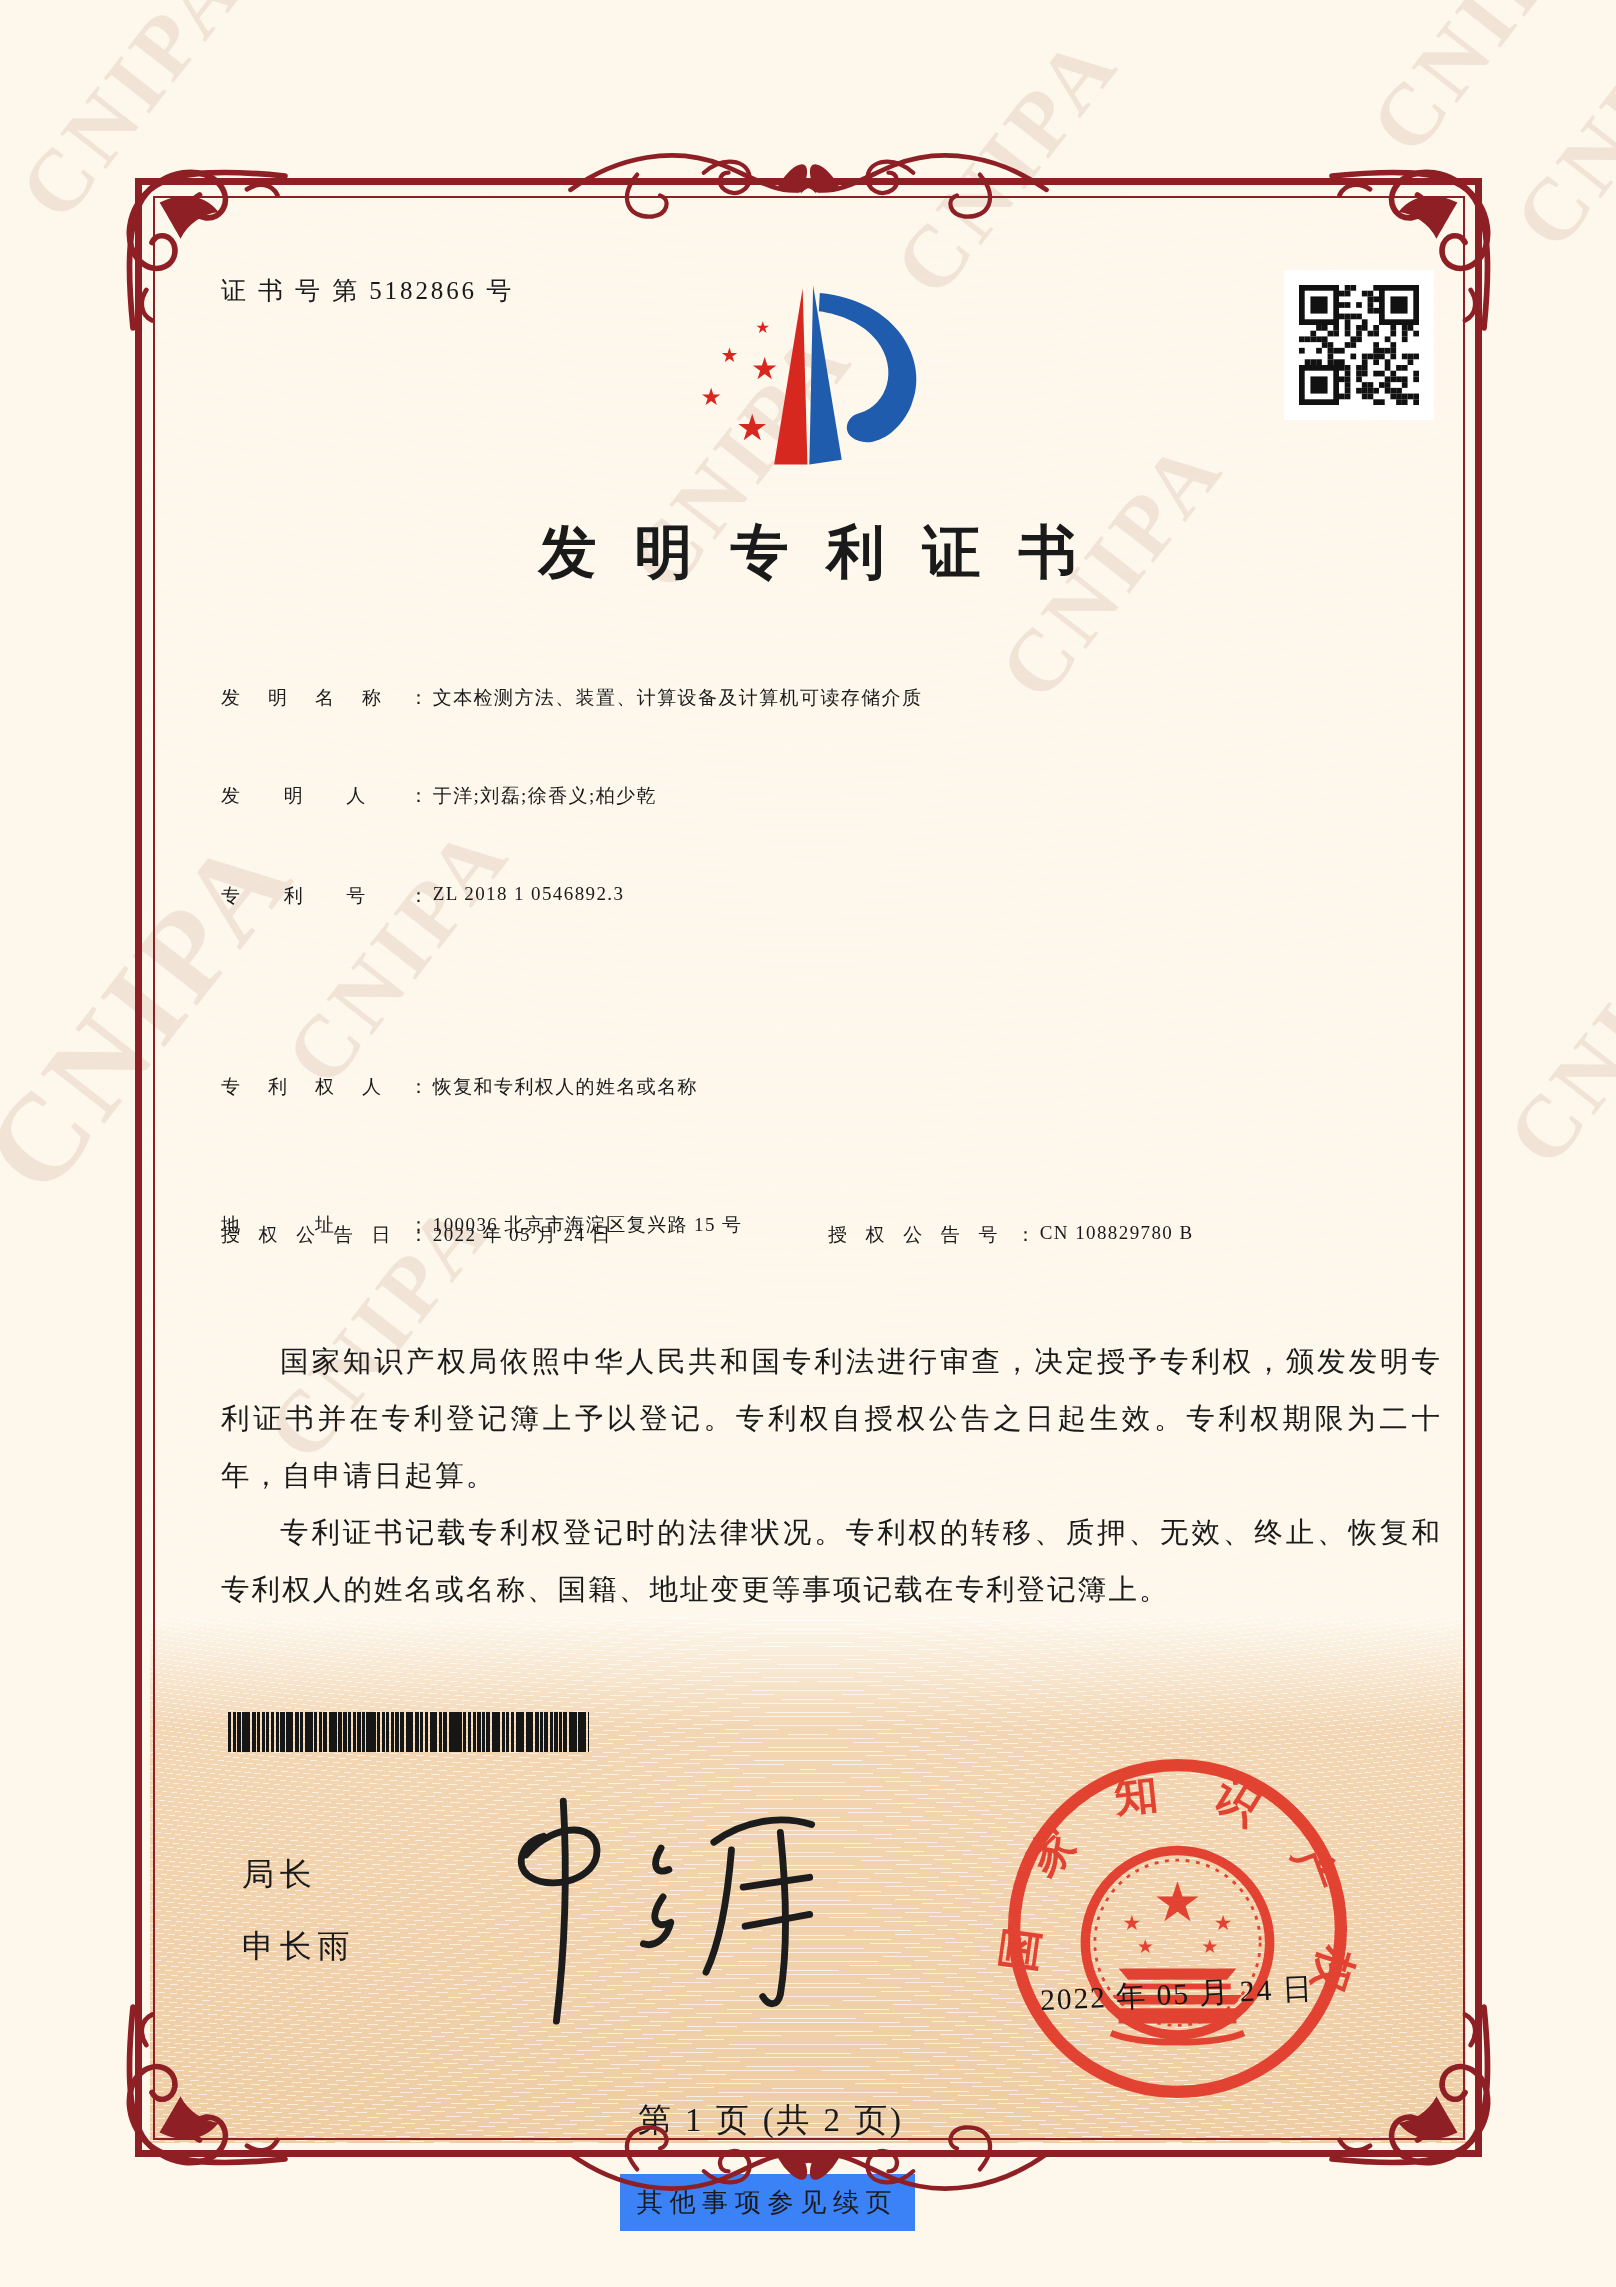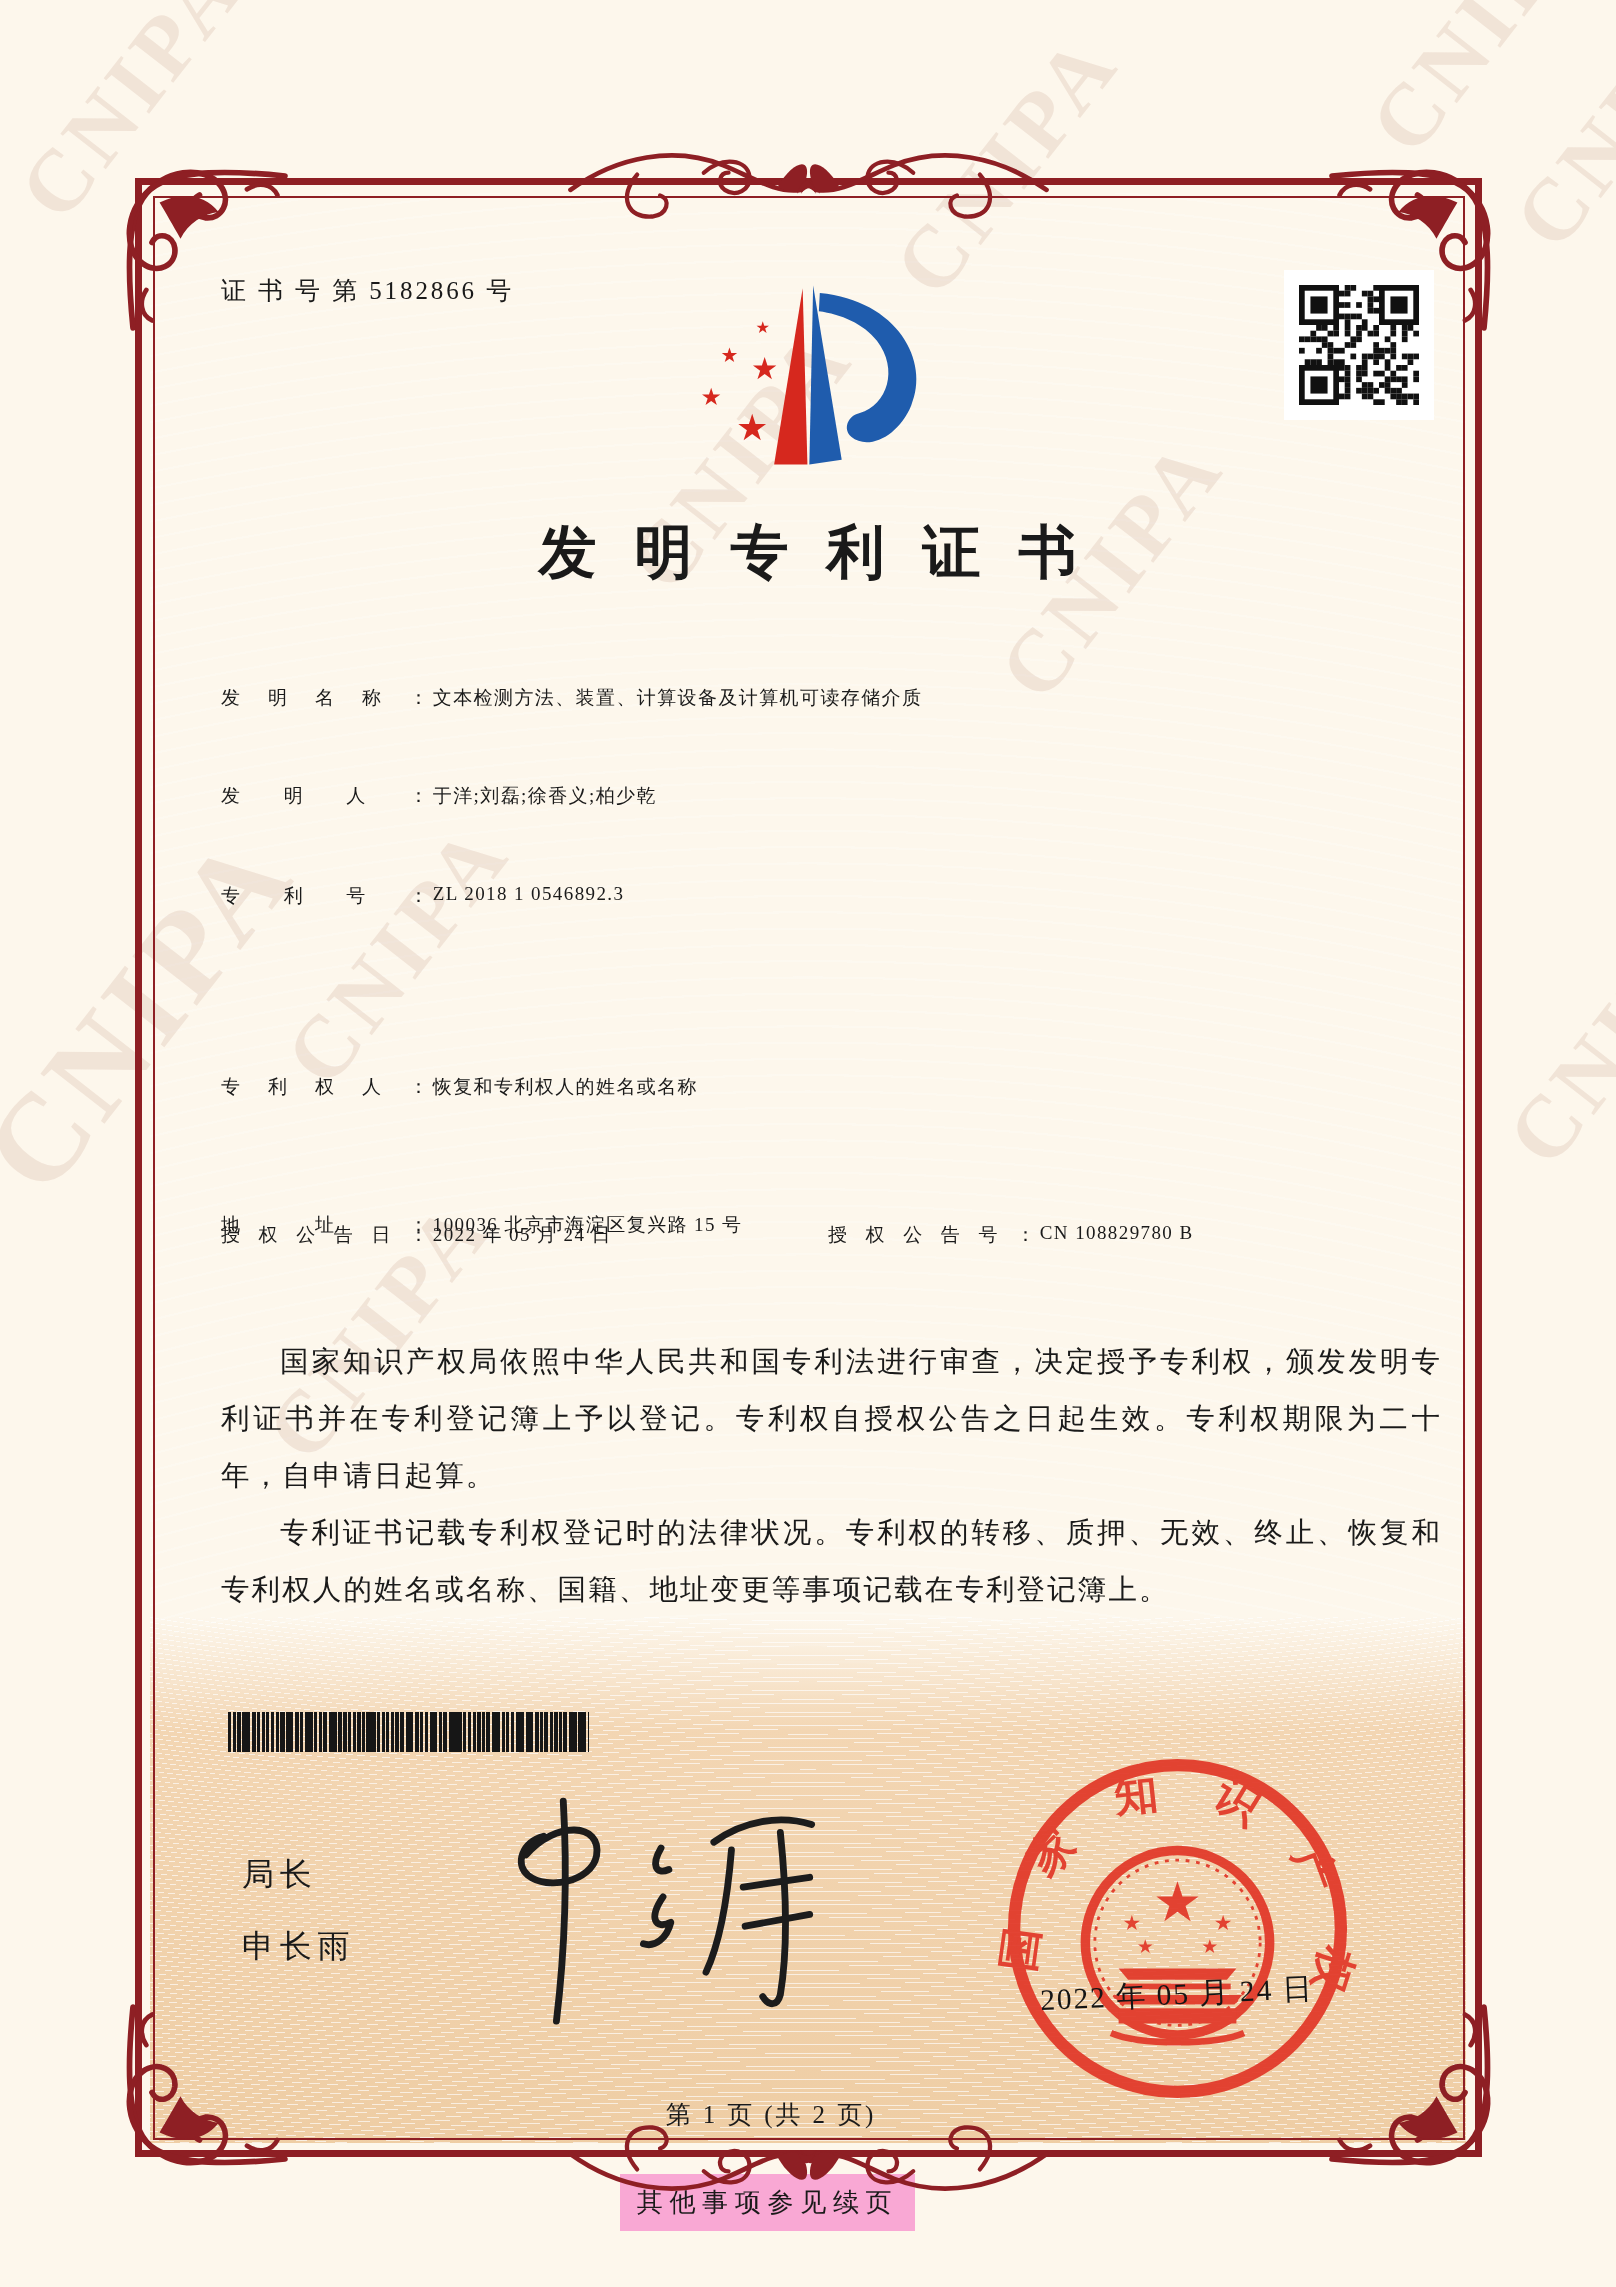--- a/index.html
+++ b/index.html
@@ -69,23 +69,23 @@
   .official{position:absolute;left:242px;z-index:2;font-size:32px;font-weight:500;
       font-family:"Liberation Sans","DejaVu Sans",sans-serif;letter-spacing:5.7px;}
   #director-title{top:1853px;} #director-name{top:1925px;}
   #signature{position:absolute;left:487px;top:1771px;width:352px;height:285px;z-index:2;}
 
   #seal{position:absolute;left:997px;top:1748px;width:361px;height:361px;z-index:5;}
   #seal-date{position:absolute;left:1006px;top:1975px;width:342px;z-index:6;text-align:center;
       font-size:29.5px;letter-spacing:1.9px;color:#151515;transform:rotate(-2.5deg);}
 
   #page-no{position:absolute;left:533px;top:2098px;width:476px;z-index:2;text-align:center;
-      font-size:25px;letter-spacing:2.9px;}
+      font-size:33px;letter-spacing:2.9px;}
   #note-box{position:absolute;left:620px;top:2174px;width:295px;height:57px;z-index:2;
-      background:#f9a8d4;text-align:center;line-height:57px;font-size:26px;letter-spacing:6.7px;}
+      background:#3b82f6;text-align:center;line-height:57px;font-size:26px;letter-spacing:6.7px;}
 
   .red-stroke{stroke:var(--border-red,#8e1f24);fill:none;stroke-linecap:round;}
   .red-fill{fill:var(--border-red,#8e1f24);}
 </style>
 </head>
 <body>
 
 <div id="page">
 
   <div class="wm" style="left:-19px;top:38px">CNIPA</div>

